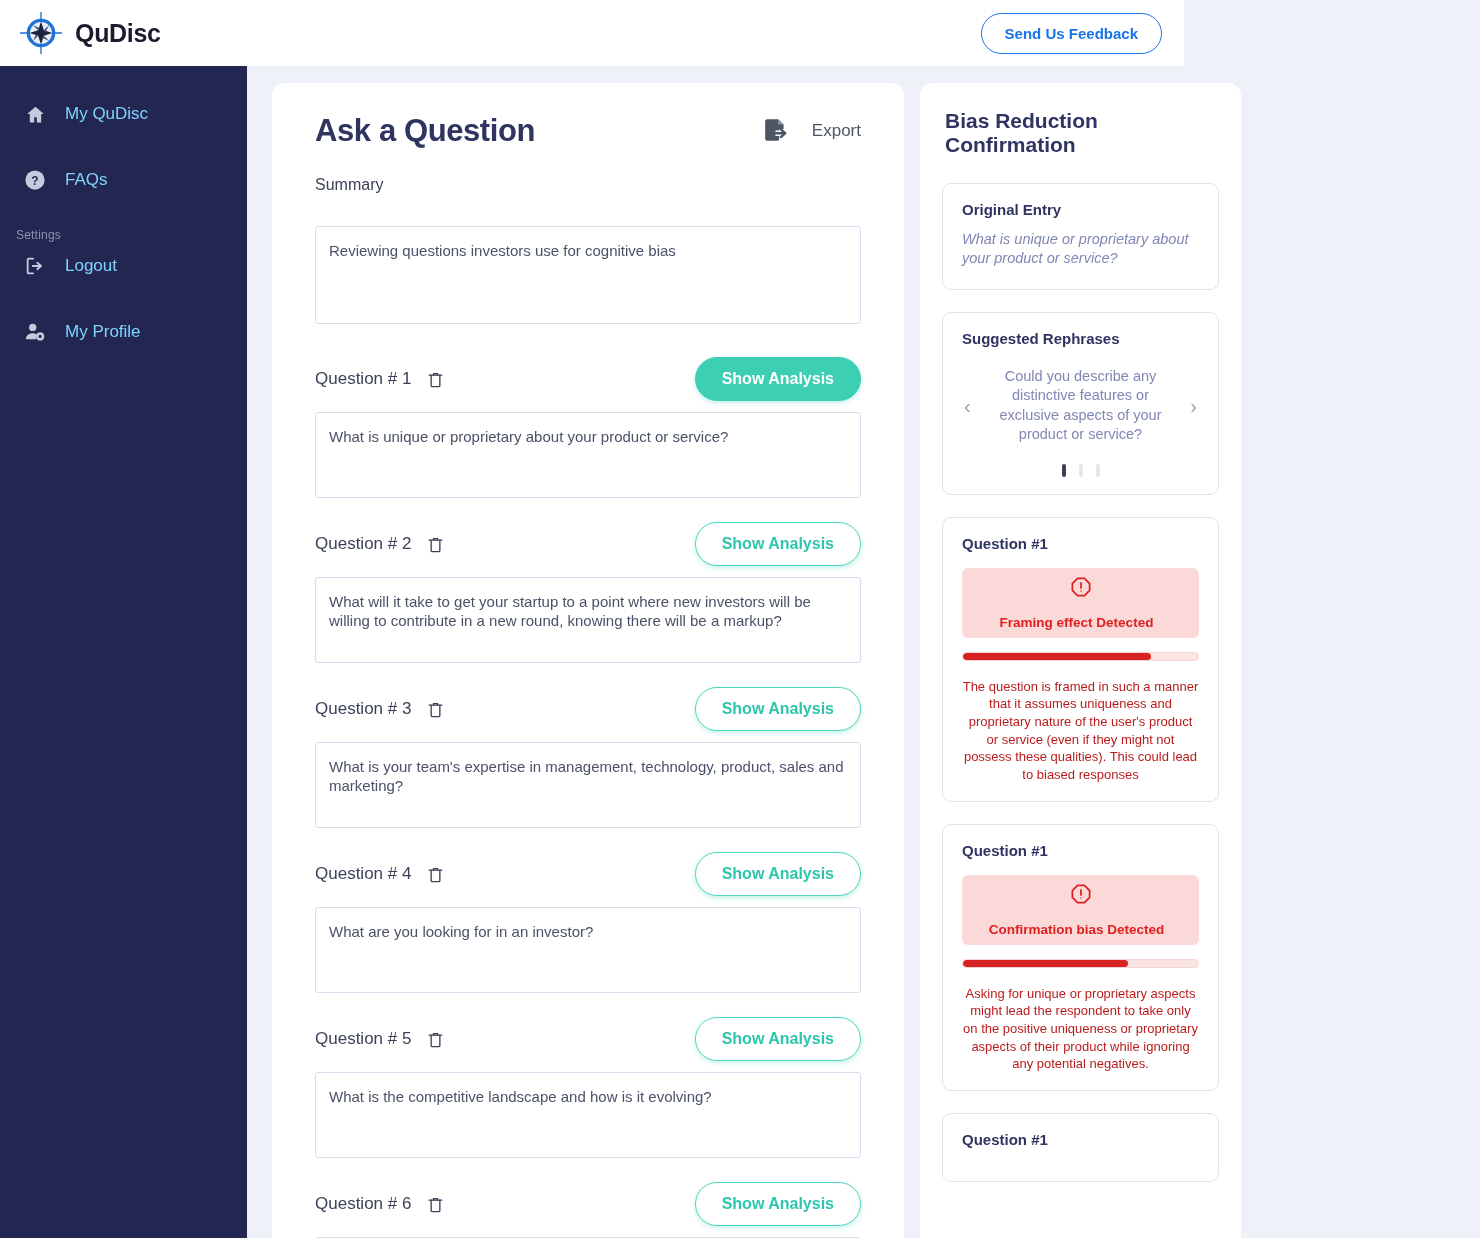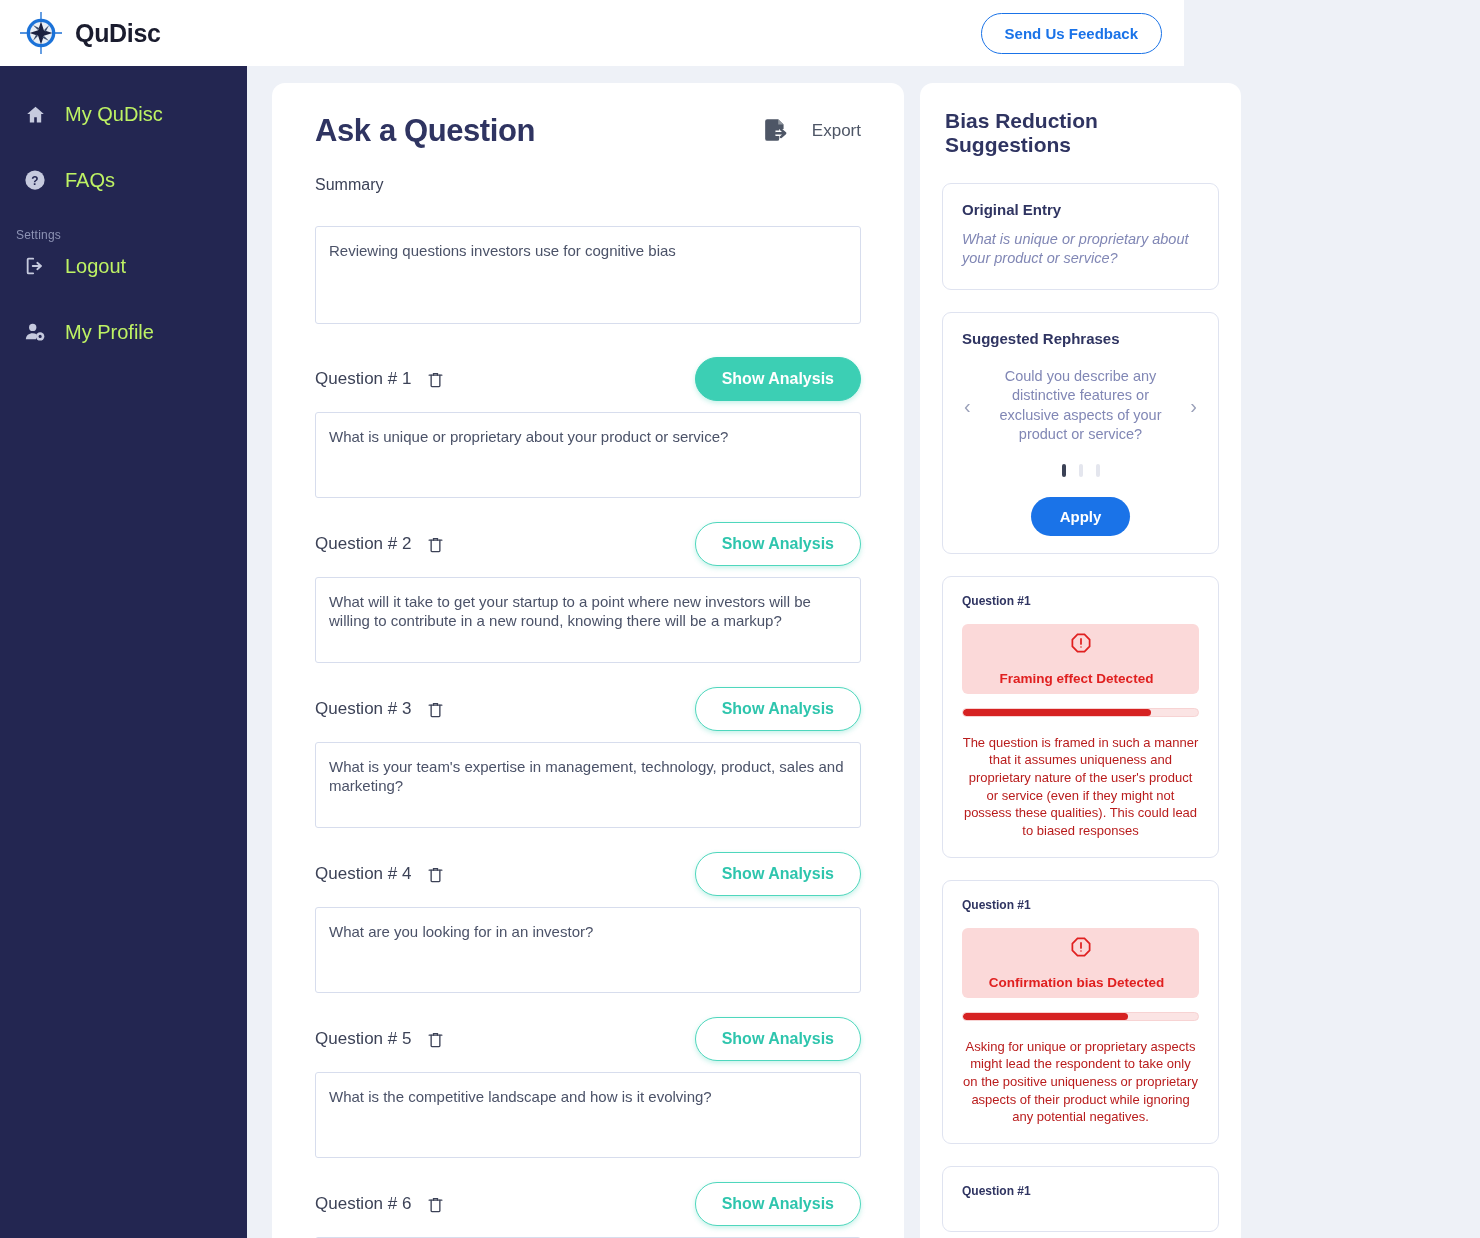--- a/index.html
+++ b/index.html
@@ -46,21 +46,21 @@
     display: flex; align-items: center; gap: 17px;
     height: 44px; padding-left: 22px;
     cursor: pointer;
   }
   .nav-item + .nav-item { margin-top: 22px; }
   .nav-icon {
     width: 26px; height: 26px; flex: 0 0 26px;
     display: flex; align-items: center; justify-content: center;
   }
   .nav-label {
-    font-size: 20px; color: #bef264;
+    font-size: 17px; color: #7dd3fc;
   }
   .nav-section {
     font-size: 12px; color: #8d93b4;
     padding-left: 16px; margin-top: 26px; margin-bottom: 2px;
     letter-spacing: 0.2px;
   }
 
   
   .content {
     position: absolute; top: 66px; left: 247px;
@@ -178,21 +178,21 @@
   .dot.on { background: #3b4256; }
   .apply-wrap { display: flex; justify-content: center; margin-top: 20px; }
   .apply-btn {
     background: #1a73e8; color: #fff; border: none;
     border-radius: 20px; padding: 11px 29px;
     font-size: 15px; font-weight: bold; cursor: pointer;
     font-family: "Liberation Sans", sans-serif;
   }
 
   .bias-head {
-    font-size: 12px; font-weight: bold; color: #2f3461;
+    font-size: 15px; font-weight: bold; color: #2f3461;
     margin-bottom: 16px;
   }
   .bias-alert {
     display: flex; align-items: center; gap: 13px;
     background: #fbd9d9; border-radius: 6px;
     padding: 8px 12px; margin-bottom: 14px; flex-direction: column;
   }
   .bias-alert-text {
     font-size: 13.5px; font-weight: bold; color: #e02020;
     flex: 1; text-align: center; padding-right: 8px;
@@ -395,41 +395,38 @@
             </svg>
           </button>
         </div>
         <button class="analysis-btn idle">Show Analysis</button>
       </div>
       <textarea class="textbox q-box" style="">Who is your real competition?</textarea>
     </div>
   </section>
 
   <aside class="card-side">
-    <h2 class="side-title">Bias Reduction Suggestions</h2>
+    <h2 class="side-title">Bias Reduction Confirmation</h2>
 
     <div class="sub-card orig-card">
       <div class="sub-title">Original Entry</div>
       <div class="orig-text">What is unique or proprietary about your product or service?</div>
     </div>
 
     <div class="sub-card">
       <div class="sub-title">Suggested Rephrases</div>
       <div class="carousel">
         <button class="car-arrow">‹</button>
         <div class="car-text">Could you describe any distinctive features or exclusive aspects of your product or service?</div>
         <button class="car-arrow">›</button>
       </div>
       <div class="dots">
         <span class="dot on"></span>
         <span class="dot"></span>
         <span class="dot"></span>
-      </div>
-      <div class="apply-wrap">
-        <button class="apply-btn">Apply</button>
       </div>
     </div>
 
     <div class="sub-card">
       <div class="bias-head">Question #1</div>
       <div class="bias-alert">
         <span>
           <svg viewBox="0 0 24 24" width="22" height="22" fill="none" stroke="#e02020" stroke-width="1.9" stroke-linecap="round">
             <path d="M8.2 2.6 h7.6 L21.4 8.2 v7.6 L15.8 21.4 H8.2 L2.6 15.8 V8.2 Z"></path>
             <path d="M12 7.5 V13"></path>

